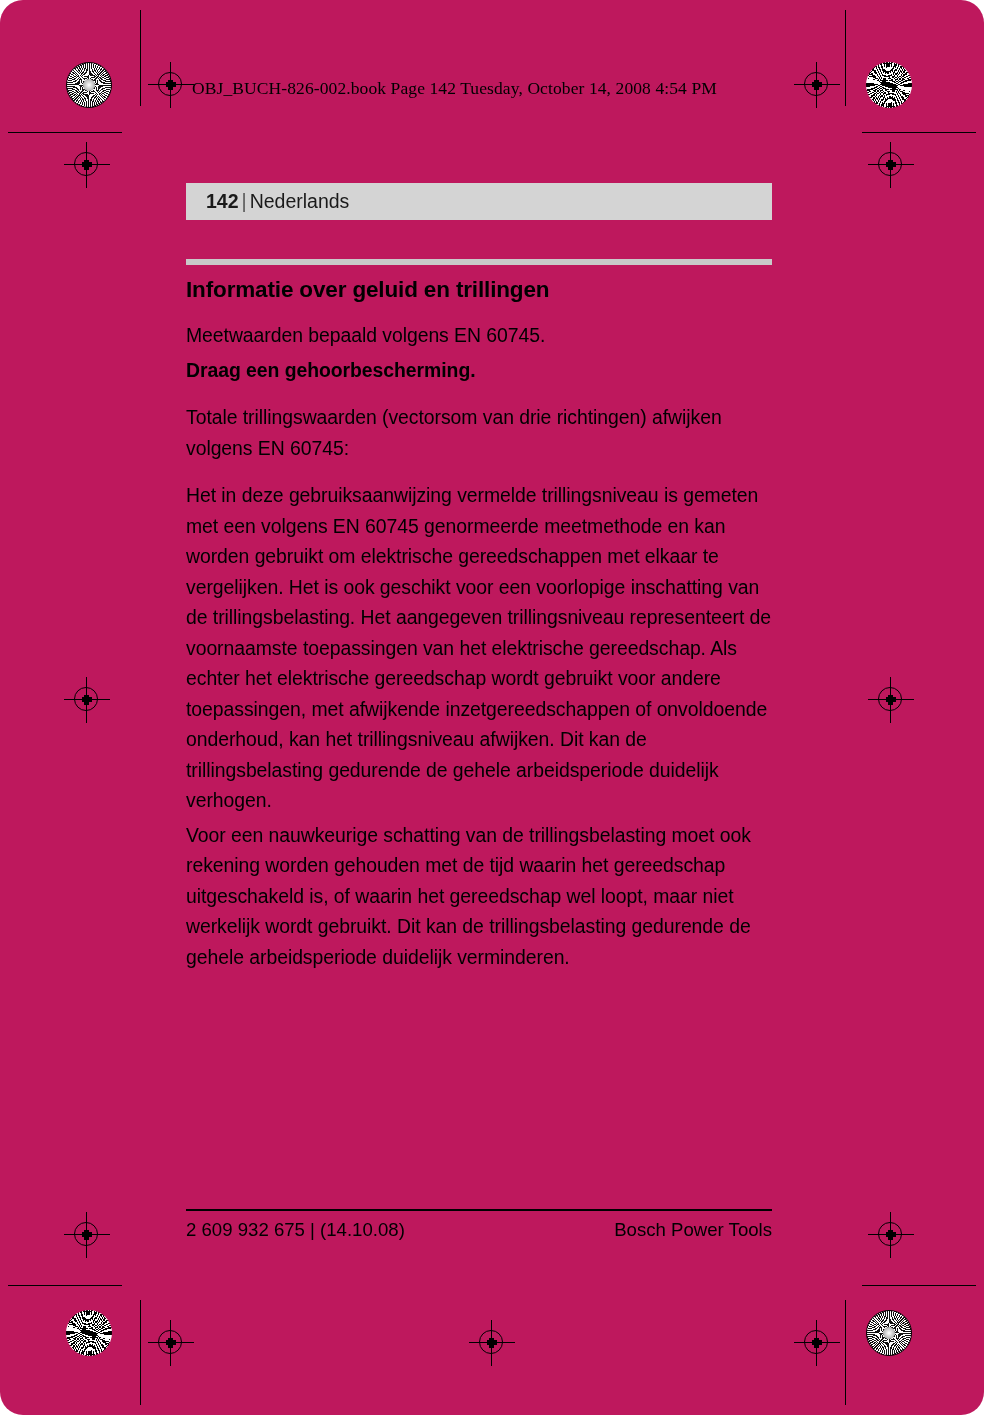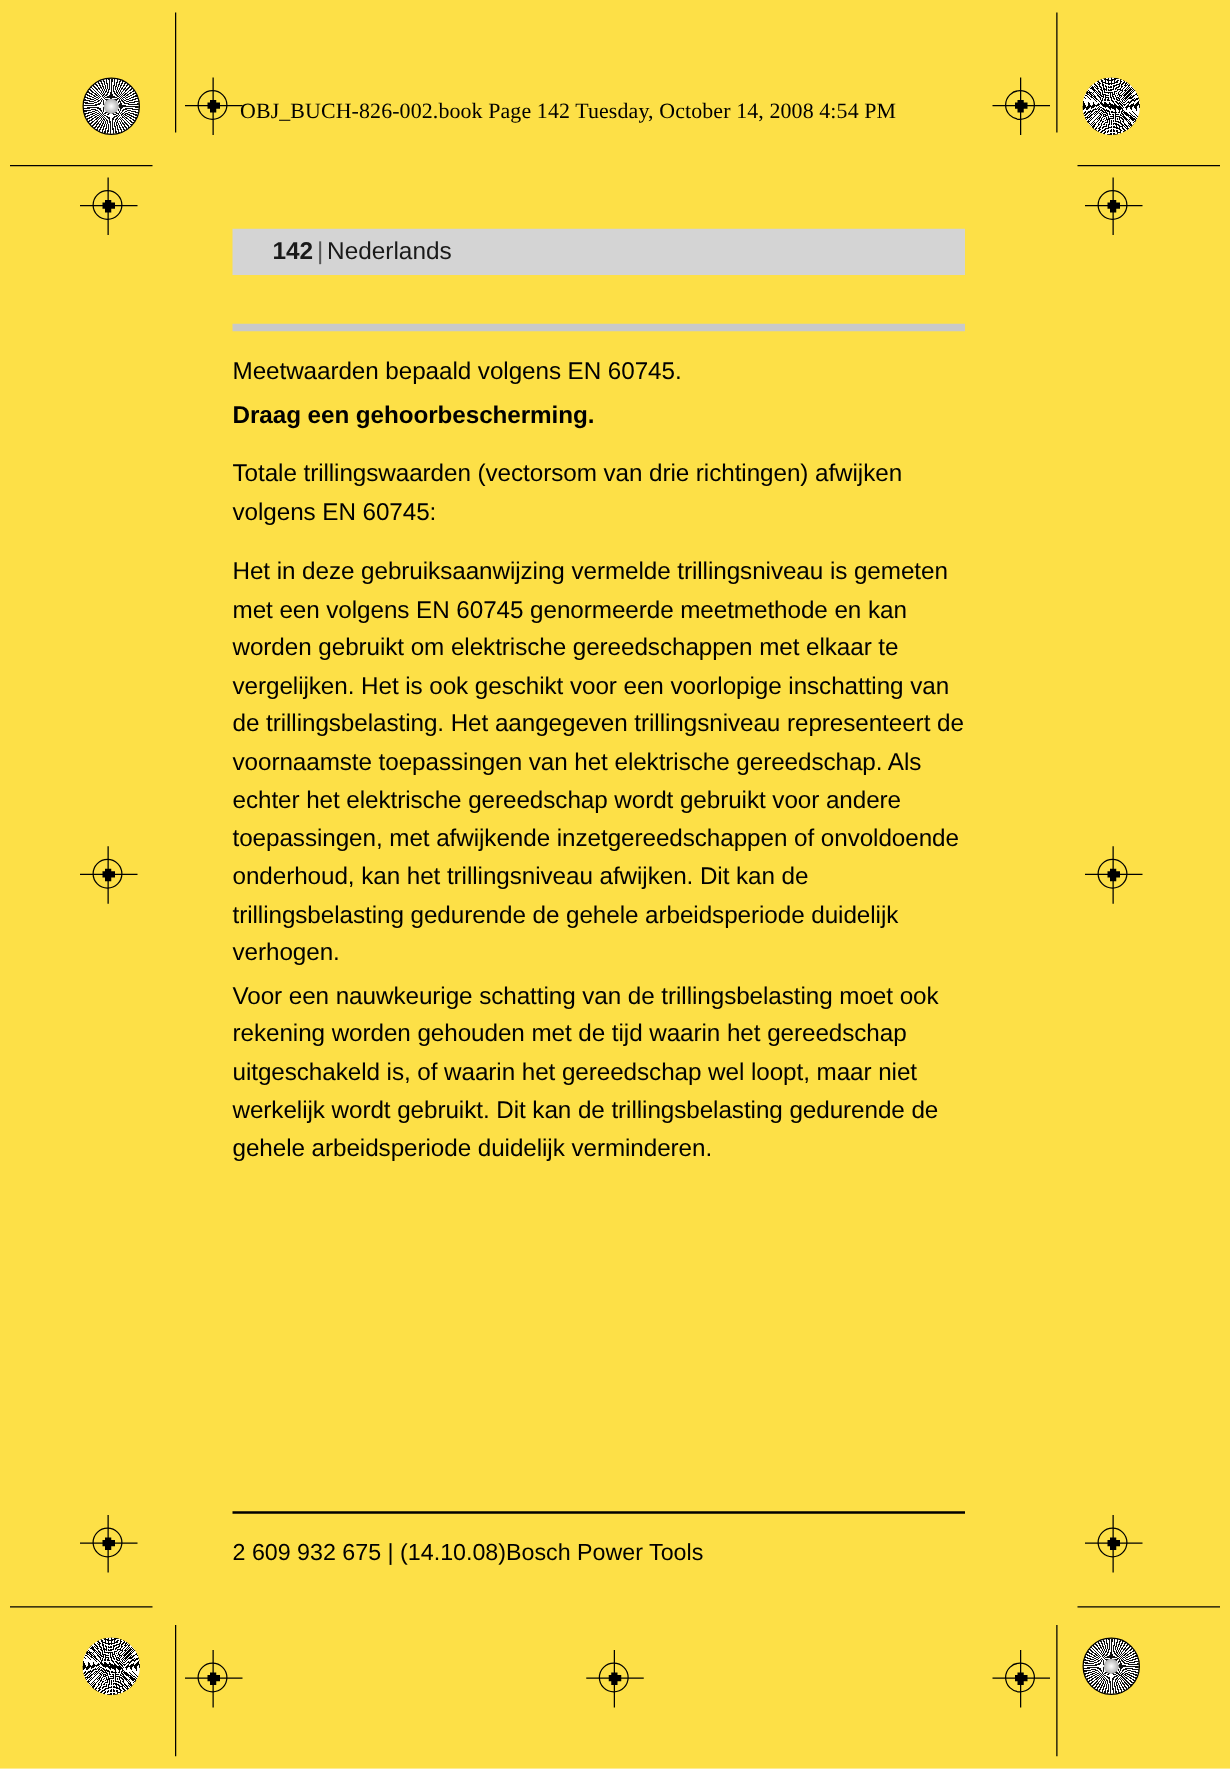--- a/index.html
+++ b/index.html
@@ -8,22 +8,23 @@
     background: #ffffff;
   }
   body {
     font-family: "Liberation Sans", sans-serif;
     color: #000000;
   }
   #page {
     position: relative;
     width: 984px;
     height: 1415px;
-    background: #fde047;
+    background: #be185d;
     overflow: hidden;
+    border-radius: 23px;
   }
 
   
   .trim-line {
     position: absolute;
     background: #000000;
   }
   .trim-h { height: 1px; }
   .trim-v { width: 1px; }
 
@@ -114,21 +115,21 @@
     position: absolute;
     left: 186px;
     top: 183px;
     width: 586px;
   }
 
   #page-header-bar {
     background: #d4d4d4;
     height: 37px;
     line-height: 37px;
-    padding-left: 32px;
+    padding-left: 20px;
     box-sizing: border-box;
     font-size: 19.5px;
     color: #1a1a1a;
   }
   #page-header-bar .pageno {
     font-weight: bold;
   }
   #page-header-bar .sep {
     color: #555;
     padding: 0 3px;
@@ -167,21 +168,22 @@
     position: absolute;
     left: 186px;
     top: 1209px;
     width: 586px;
   }
   #footer .rule {
     border-top: 2px solid #000;
   }
   #footer .row {
     display: flex;
-    margin-top: 20px;
+    justify-content: space-between;
+    margin-top: 8px;
     font-size: 18.6px;
     color: #000;
   }
 </style>
 </head>
 <body>
 
 <div id="page">
 
   <div class="trim-line trim-v" style="left:140px; top:10px;  height:96px;"></div>
@@ -282,20 +284,21 @@
   </div>
 
   <div id="content">
 
     <div id="page-header-bar">
       <span class="pageno">142</span><span class="sep">|</span><span>Nederlands</span>
     </div>
 
     <div id="rule-bar"></div>
 
+    <h1 id="section-heading">Informatie over geluid en trillingen</h1>
 
     <p class="para">Meetwaarden bepaald volgens EN 60745.</p>
 
 
     <p class="para tight bold">Draag een gehoorbescherming.</p>
 
     <p class="para">Totale trillingswaarden (vectorsom van drie richtingen) afwijken volgens EN 60745:</p>
 
 
     <p class="para">Het in deze gebruiksaanwijzing vermelde trillingsniveau is gemeten met een volgens EN 60745 genormeerde meetmethode en kan worden gebruikt om elektrische gereedschappen met elkaar te vergelijken. Het is ook geschikt voor een voorlopige inschatting van de trillingsbelasting. Het aangegeven trillingsniveau representeert de voornaamste toepassingen van het elektrische gereedschap. Als echter het elektrische gereedschap wordt gebruikt voor andere toepassingen, met afwijkende inzetgereedschappen of onvoldoende onderhoud, kan het trillingsniveau afwijken. Dit kan de trillingsbelasting gedurende de gehele arbeidsperiode duidelijk verhogen.</p>

